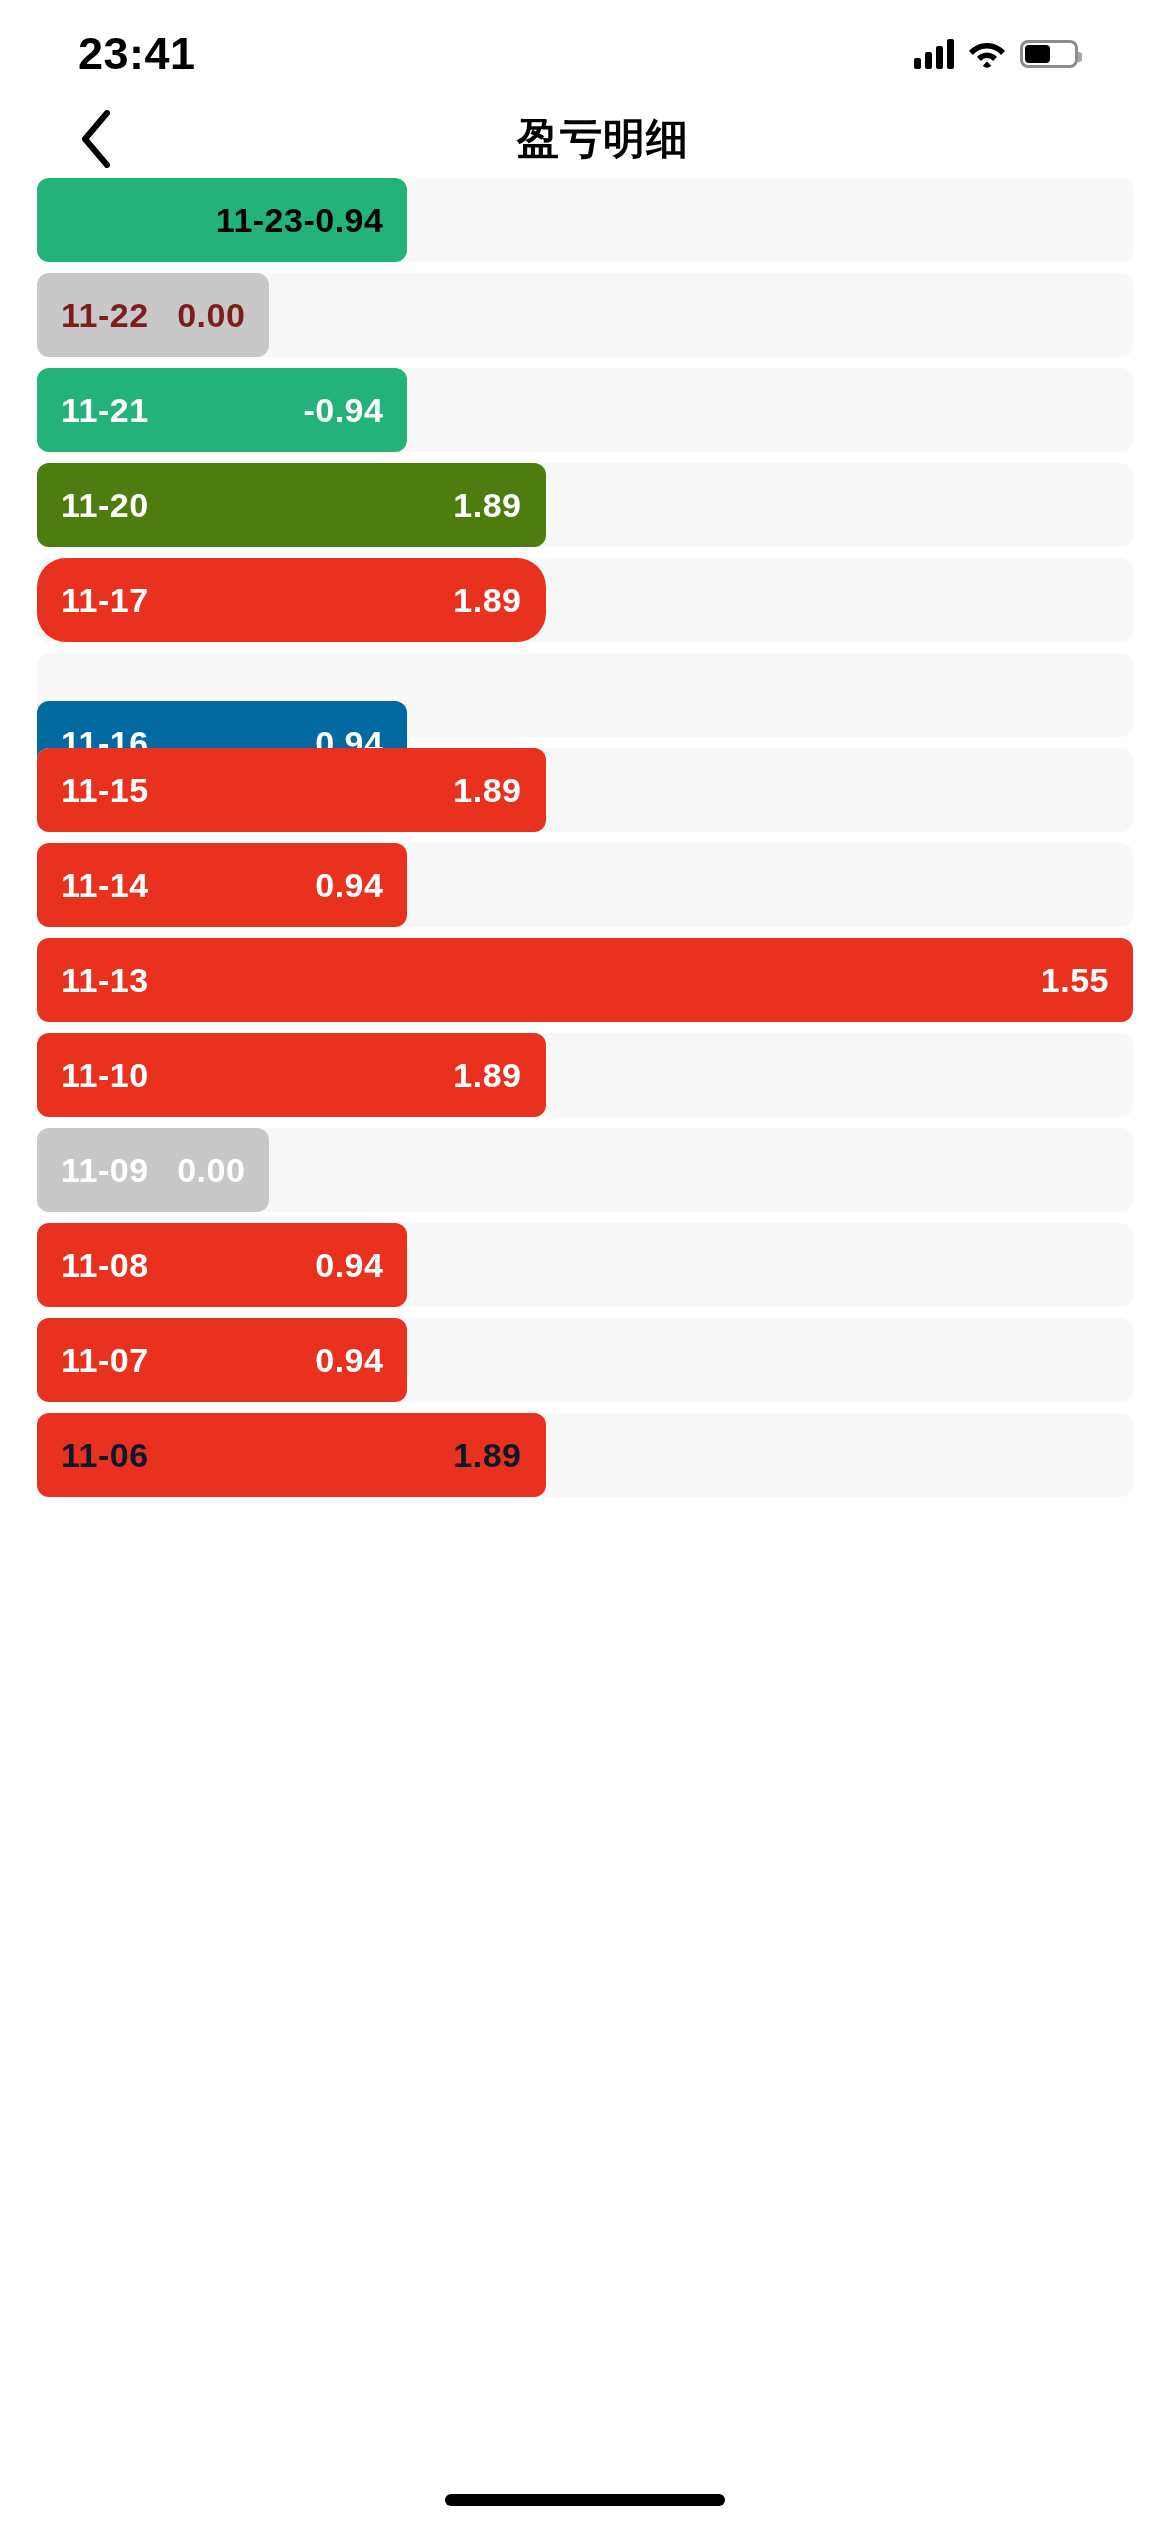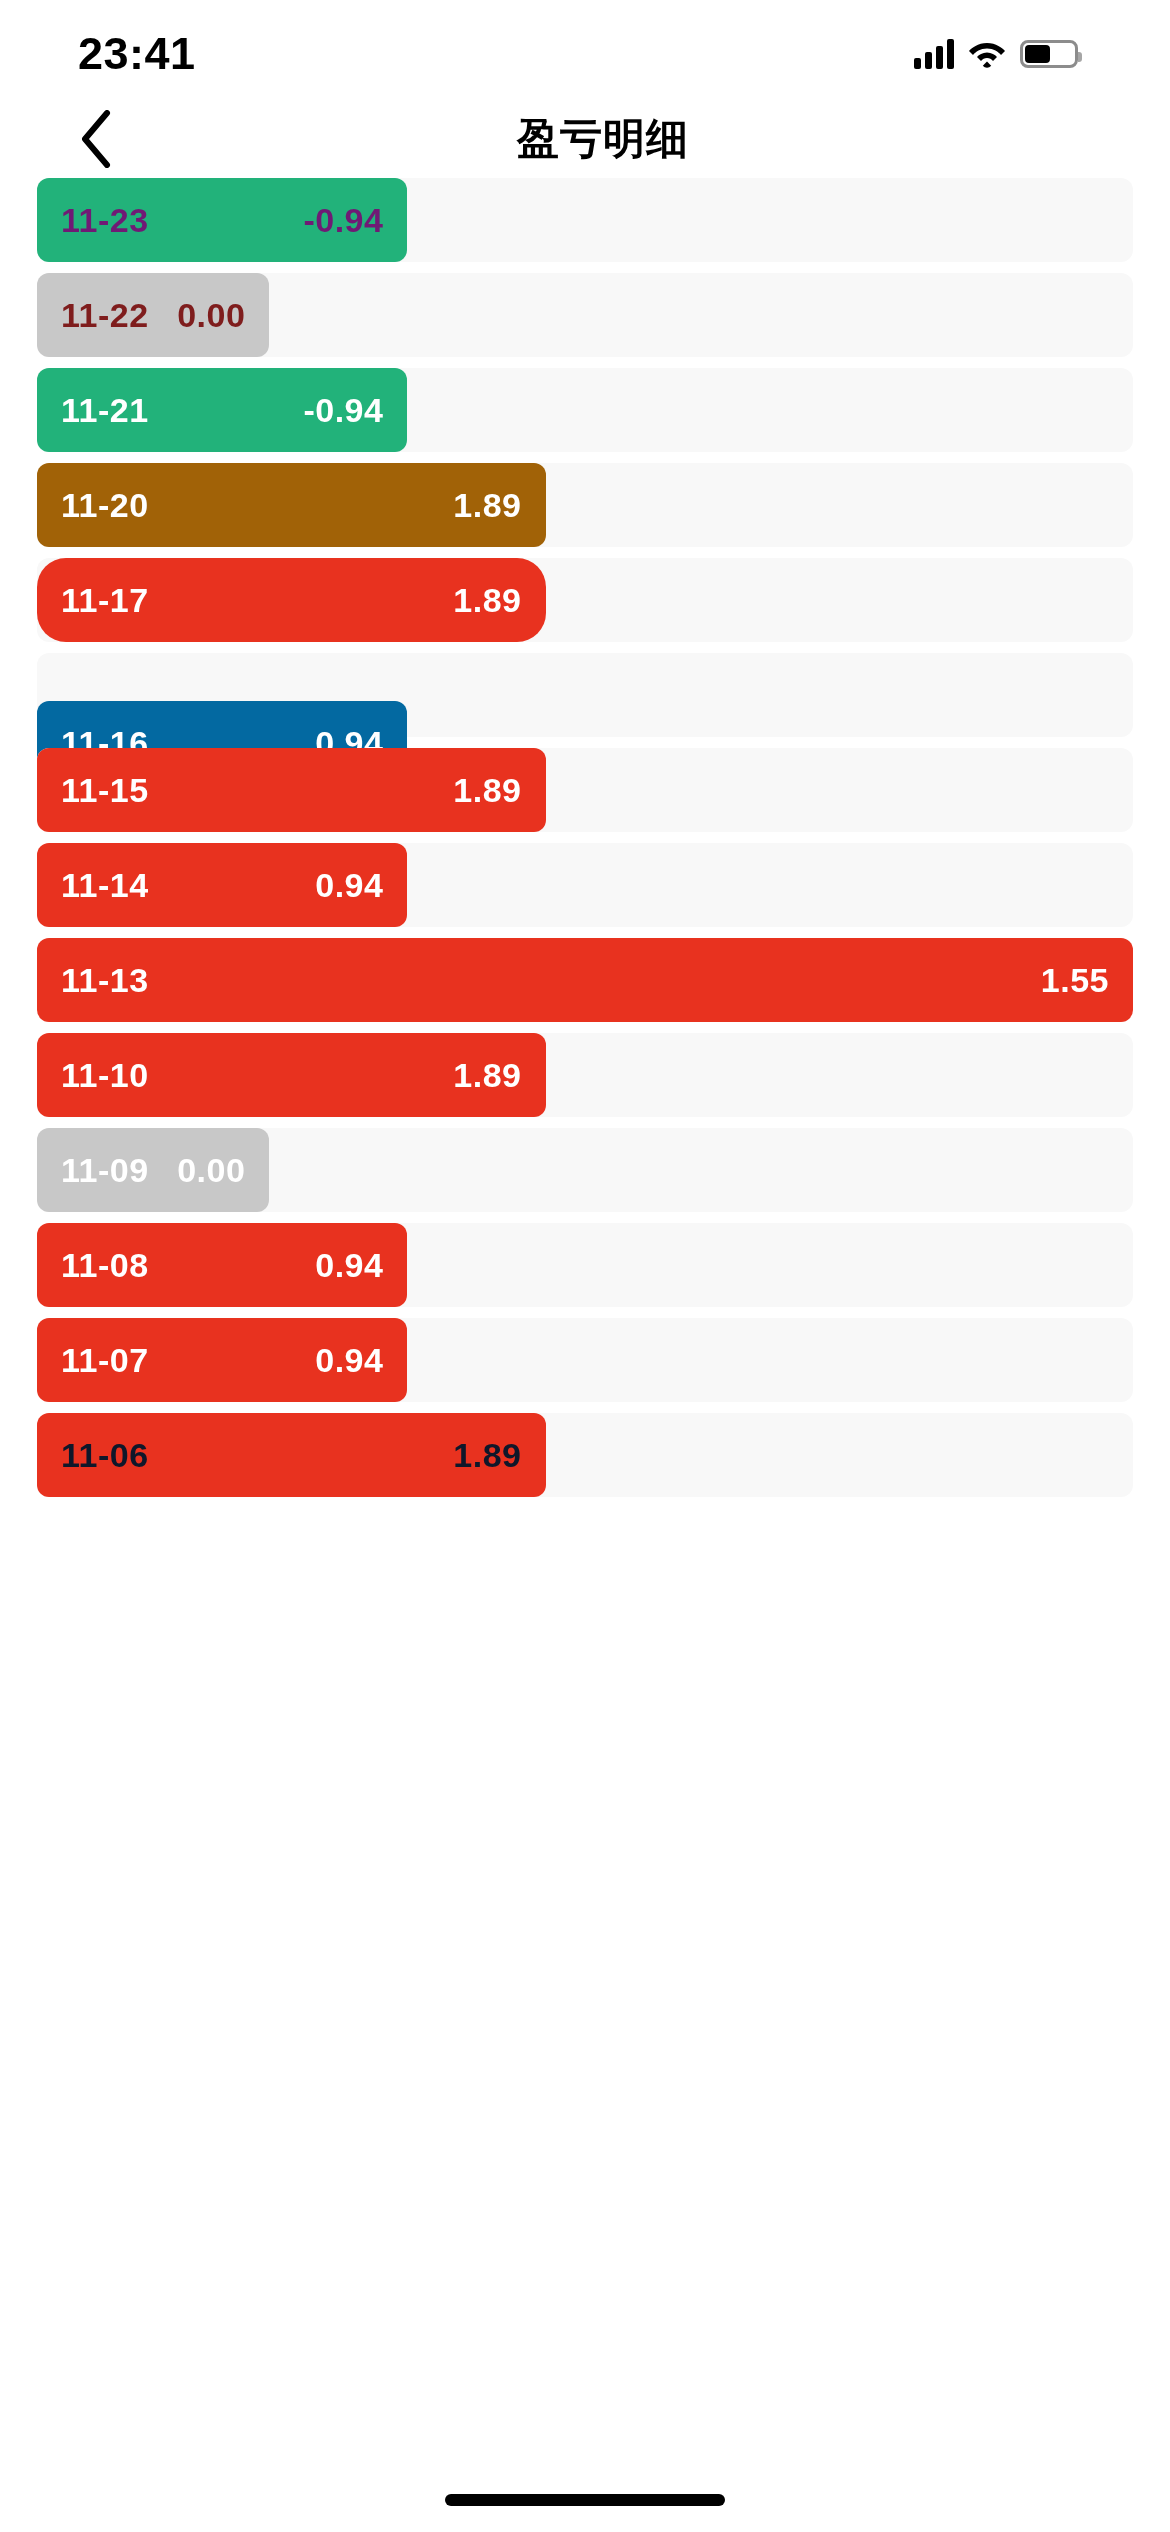--- a/index.html
+++ b/index.html
@@ -196,42 +196,42 @@
           <path d="M28 3 L6 29 L28 55" stroke="#000" stroke-width="6" fill="none" stroke-linecap="round" stroke-linejoin="round"></path>
         </svg>
       </span>
     </div>
     <div class="nav-title">盈亏明细</div>
   </div>
 
   <div class="list" id="bar-list">
       <div class="row">
         <div class="track" style="background: rgb(248, 248, 248);"></div>
-        <div class="bar" style="width: 33.8%; background: rgb(34, 178, 122); color: #701a75;">
+        <div class="bar" style="width: 33.8%; background: rgb(34, 178, 122); color: #000000; justify-content: flex-end;">
           <span class="bar-date">11-23</span>
           <span class="bar-value">-0.94</span>
         </div>
       </div>
       <div class="row">
         <div class="track" style="background: rgb(248, 248, 248);"></div>
         <div class="bar" style="width: 21.2%; background: rgb(200, 200, 200); color: #7f1d1d;">
           <span class="bar-date">11-22</span>
           <span class="bar-value">0.00</span>
         </div>
       </div>
       <div class="row">
         <div class="track" style="background: rgb(248, 248, 248);"></div>
         <div class="bar" style="width: 33.8%; background: rgb(34, 178, 122); color: rgb(255, 255, 255);">
           <span class="bar-date">11-21</span>
           <span class="bar-value">-0.94</span>
         </div>
       </div>
       <div class="row">
         <div class="track" style="background: rgb(248, 248, 248);"></div>
-        <div class="bar" style="width: 46.4%; background: #a16207; color: rgb(255, 255, 255);">
+        <div class="bar" style="width: 46.4%; background: #4d7c0f; color: rgb(255, 255, 255);">
           <span class="bar-date">11-20</span>
           <span class="bar-value">1.89</span>
         </div>
       </div>
       <div class="row">
         <div class="track" style="background: rgb(248, 248, 248);"></div>
         <div class="bar" style="width: 46.4%; background: rgb(232, 50, 31); color: #ffffff; border-radius: 29px;">
           <span class="bar-date">11-17</span>
           <span class="bar-value">1.89</span>
         </div>

